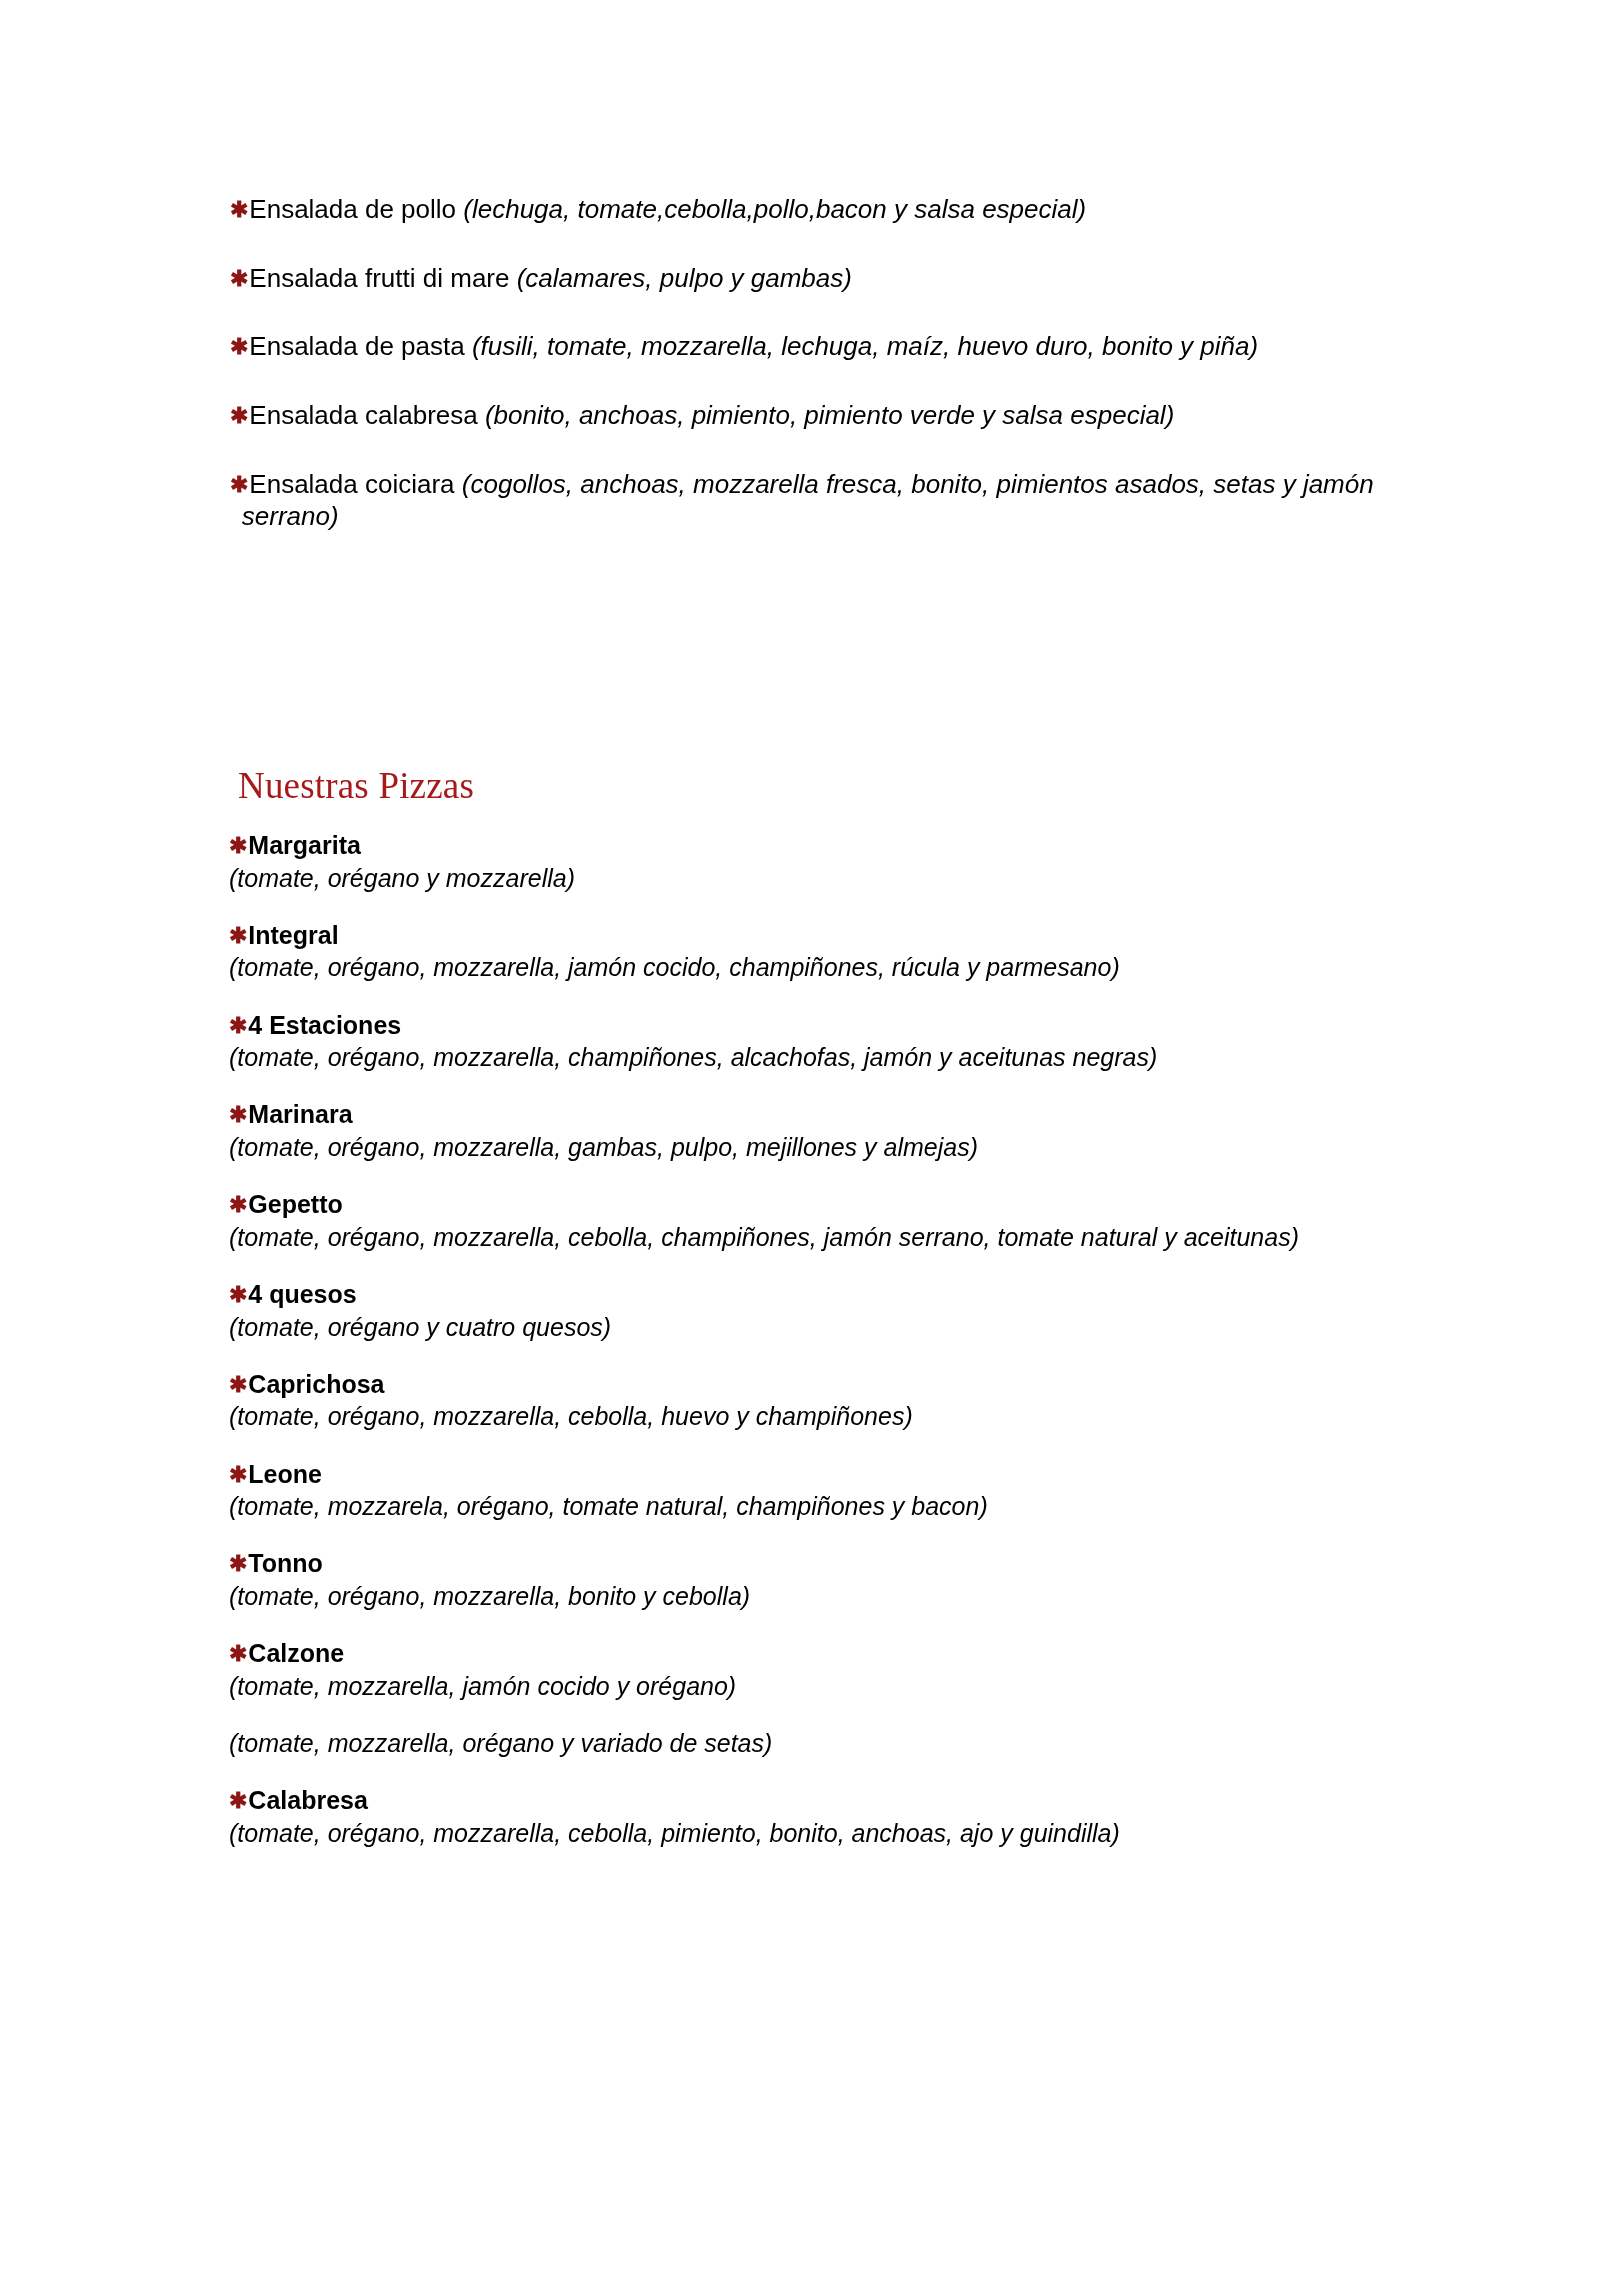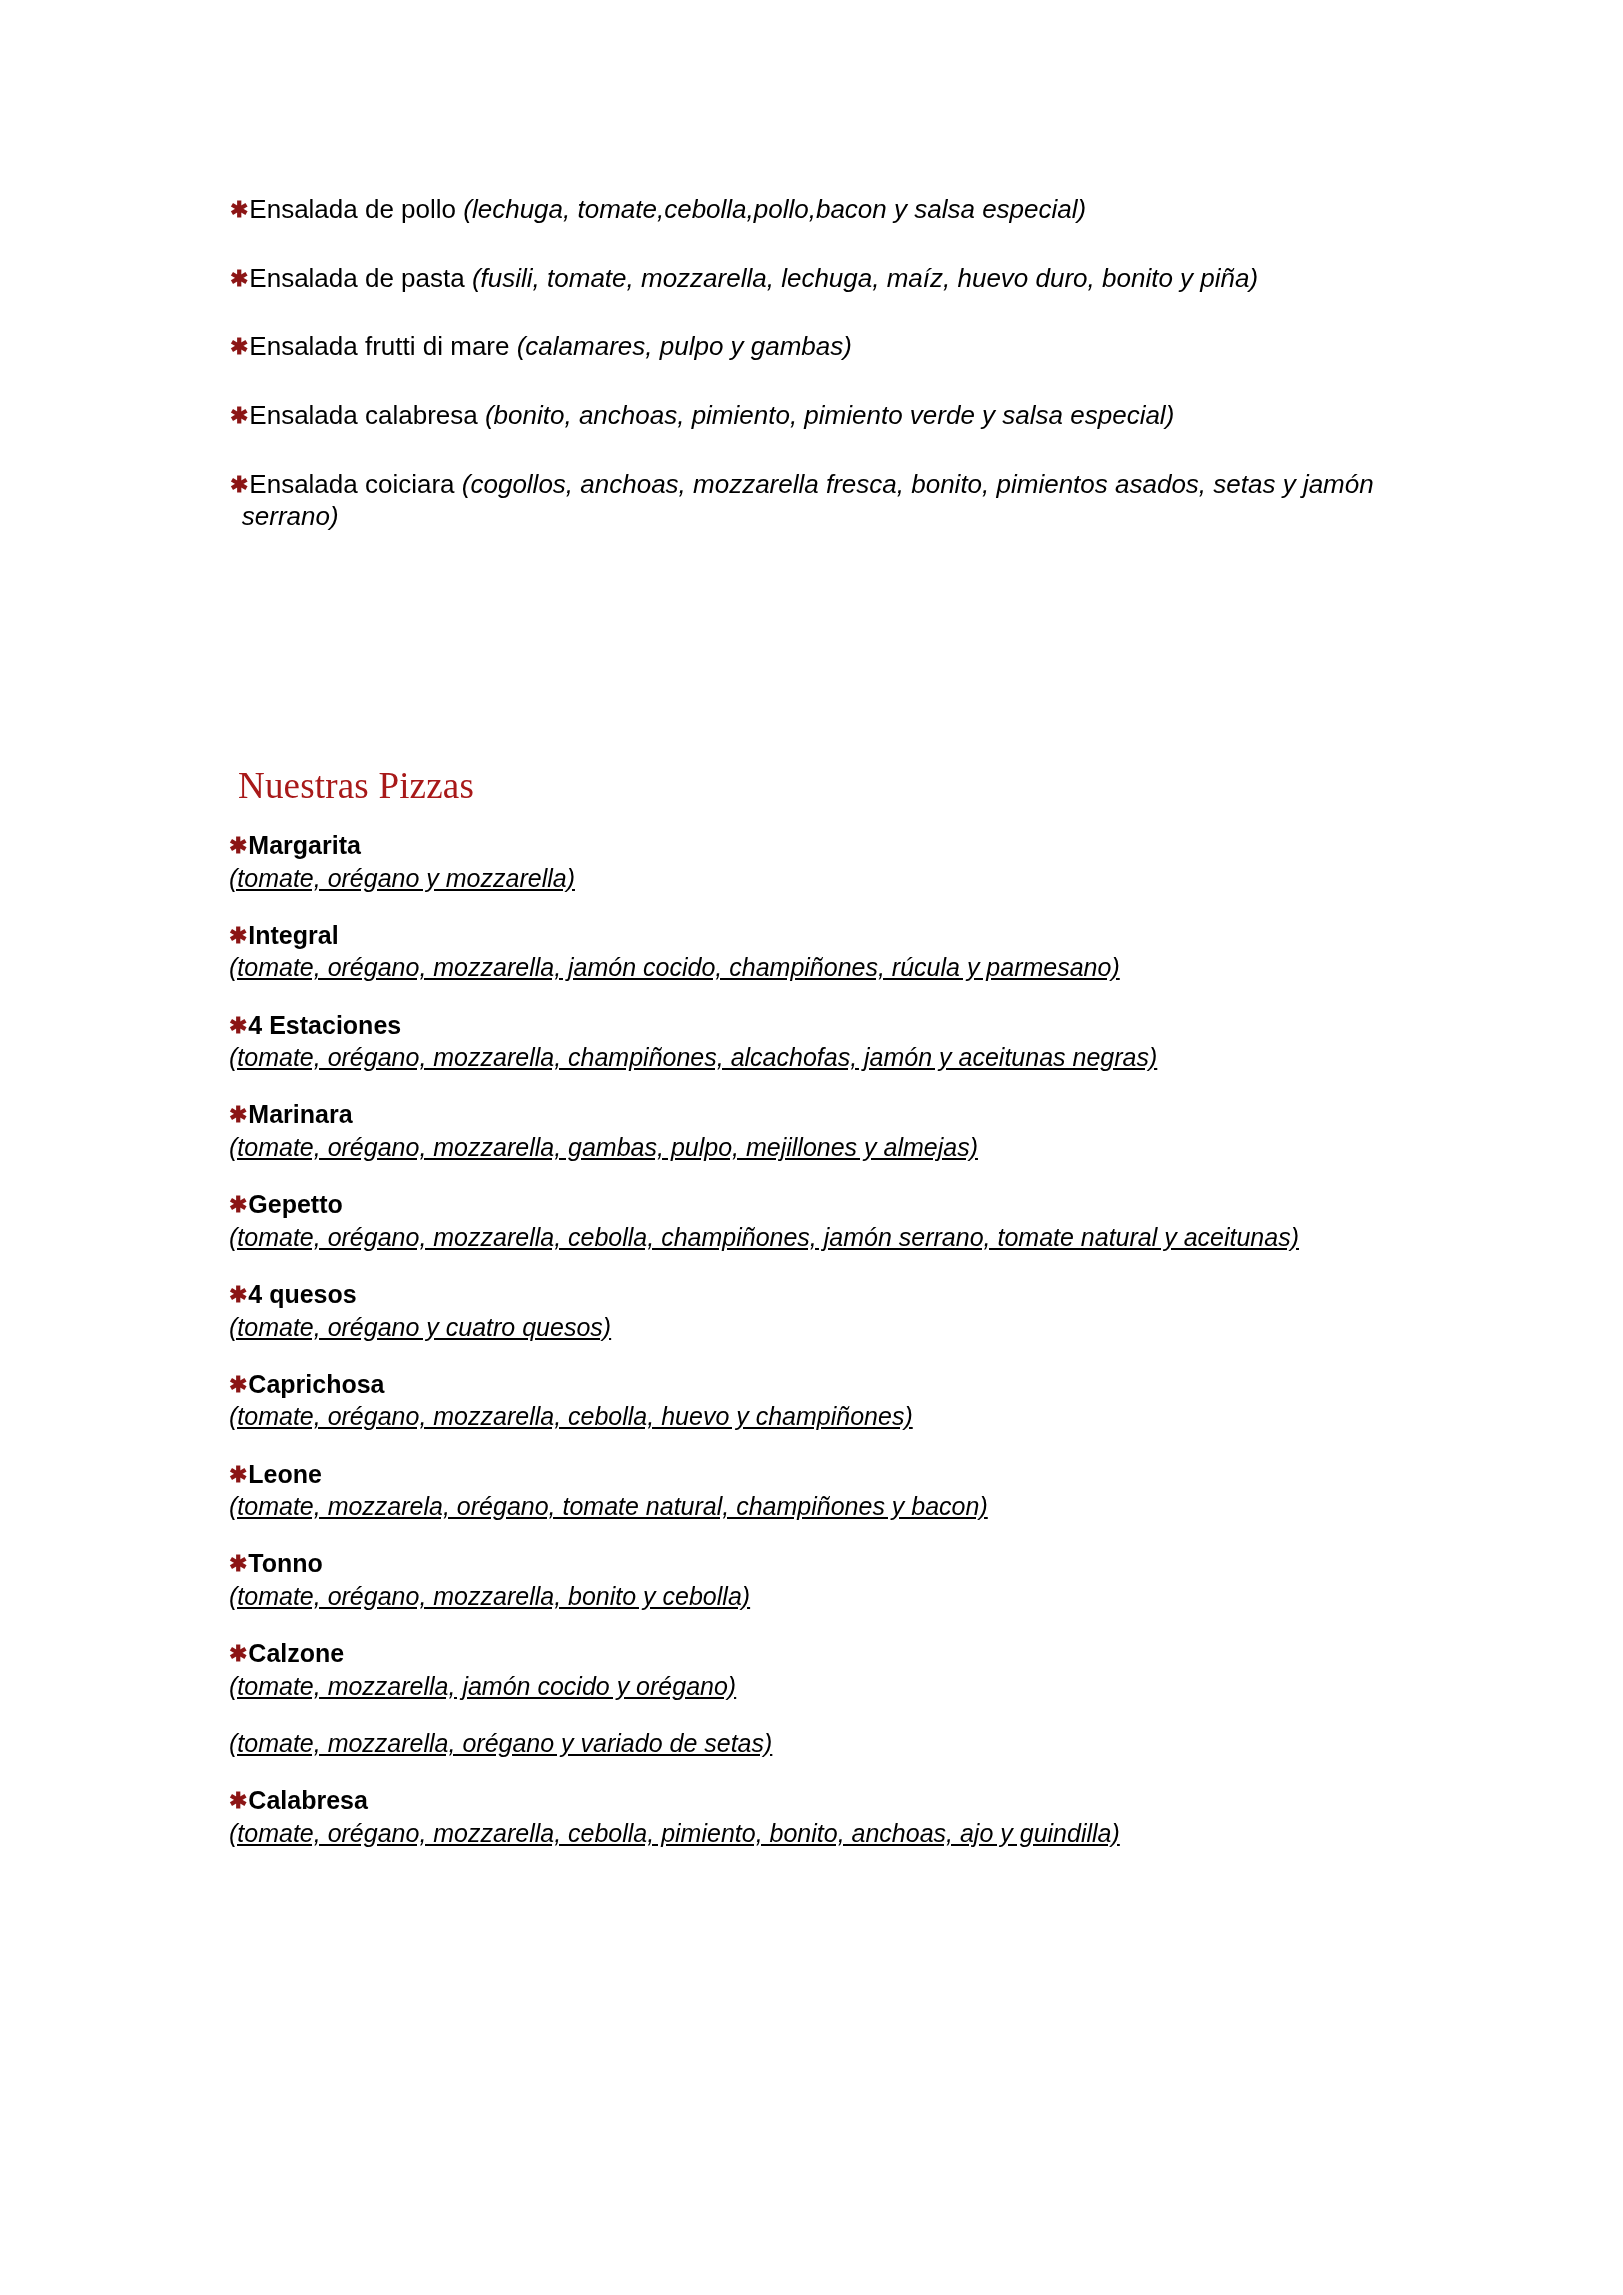--- a/index.html
+++ b/index.html
@@ -97,33 +97,32 @@
     font-weight: bold;
     font-style: normal;
   }
 
   .pizza-desc {
     font-size: 25px;
     font-style: italic;
     font-weight: normal;
     line-height: 1.25;
     margin-top: 1.3px;
-    text-decoration: underline;
   }
 </style>
 </head>
 <body>
 
 <div class="page">
 
   <section class="salad-section">
 
   <p class="salad-item"><span class="bullet">✱</span><span class="salad-name">Ensalada de pollo </span><span class="salad-desc">(lechuga, tomate,cebolla,pollo,bacon y salsa especial)</span></p>
+      <p class="salad-item"><span class="bullet">✱</span><span class="salad-name">Ensalada frutti di mare </span><span class="salad-desc">(calamares, pulpo y gambas)</span></p>
       <p class="salad-item"><span class="bullet">✱</span><span class="salad-name">Ensalada de pasta </span><span class="salad-desc">(fusili, tomate, mozzarella, lechuga, maíz, huevo duro, bonito y piña)</span></p>
-      <p class="salad-item"><span class="bullet">✱</span><span class="salad-name">Ensalada frutti di mare </span><span class="salad-desc">(calamares, pulpo y gambas)</span></p>
       <p class="salad-item"><span class="bullet">✱</span><span class="salad-name">Ensalada calabresa </span><span class="salad-desc">(bonito, anchoas, pimiento, pimiento verde y salsa especial)</span></p>
       <p class="salad-item"><span class="bullet">✱</span><span class="salad-name">Ensalada coiciara </span><span class="salad-desc">(cogollos, anchoas, mozzarella fresca, bonito, pimientos asados, setas y jamón serrano)</span></p>
     </section>
 
   <h2 class="pizza-heading">Nuestras Pizzas</h2>
 
   <section class="pizza-section">
 
   <div class="pizza-item">
         <div class="pizza-name-line"><span class="bullet">✱</span><span class="pizza-name">Margarita</span></div>

